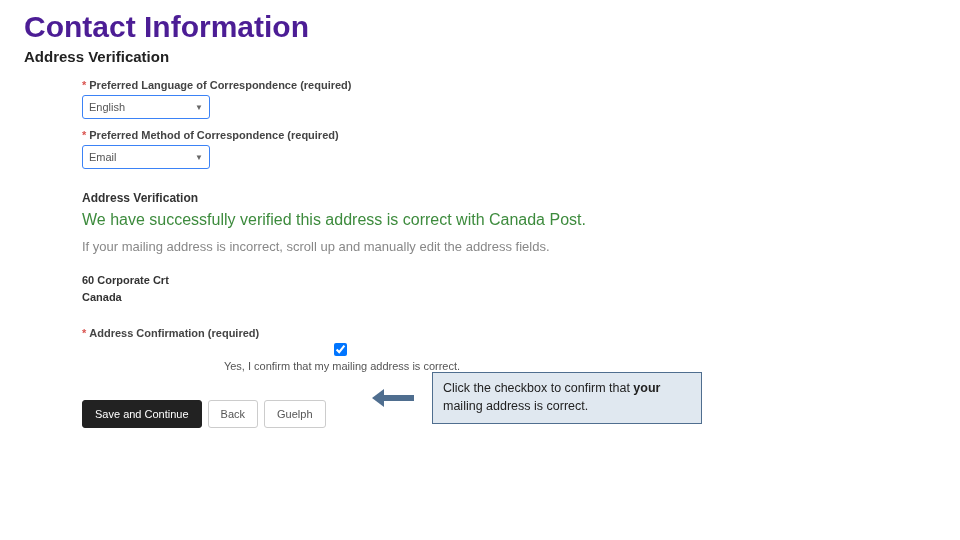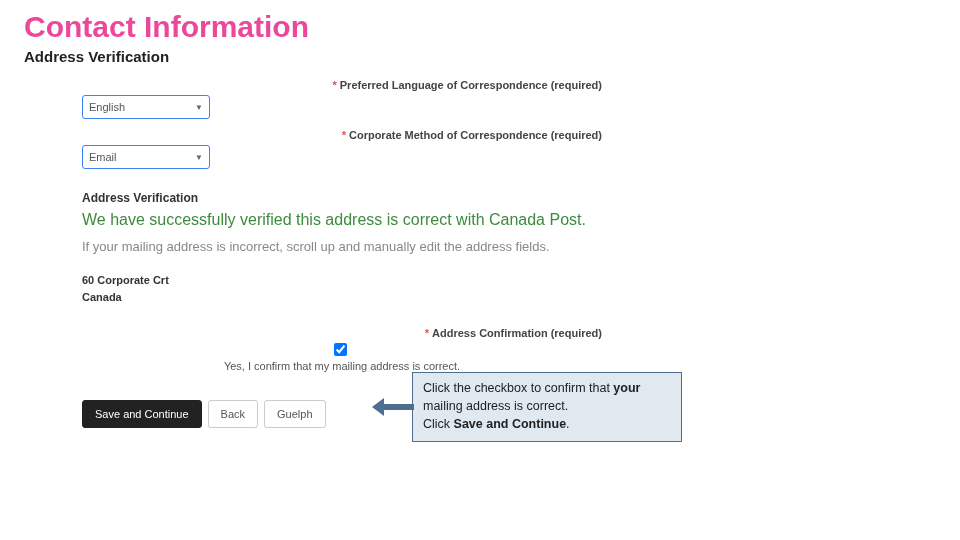--- a/index.html
+++ b/index.html
@@ -12,40 +12,39 @@
     color: #333;
     font-size: 12px;
   }
   .page {
     position: relative;
     padding: 10px 24px;
   }
   .slide-title {
     font-size: 30px;
     font-weight: 700;
-    color: #ec4899;
+    color: #4c1d95;
     margin: 0 0 4px 0;
     font-family: Arial, sans-serif;
   }
   .slide-subtitle {
     font-size: 15px;
     font-weight: 700;
     color: #222;
     margin: 0 0 14px 0;
   }
   .form-area {
     padding-left: 58px;
     width: 520px;
   }
   .field-label {
     font-size: 11px;
     font-weight: 700;
     color: #444;
     margin: 0 0 4px 0;
-    text-align: right;
   }
   .req-star {
     color: #d9534f;
     font-weight: 700;
     margin-right: 3px;
   }
   .select {
     display: flex;
     align-items: center;
     justify-content: space-between;
@@ -125,20 +124,21 @@
     color: #555;
     border: 1px solid #ccc;
   }
   
   .callout-wrap {
     position: absolute;
     left: 372px;
     top: 372px;
     display: flex;
     align-items: center;
+    gap: 20px;
   }
   .arrow {
     width: 42px;
     height: 18px;
     position: relative;
     margin-right: -2px;
   }
   .arrow .shaft {
     position: absolute;
     left: 10px;
@@ -182,21 +182,21 @@
 
     <div class="field-label">
       <span class="req-star">*</span><span>Preferred Language of Correspondence (required)</span>
     </div>
     <div class="select">
       <span>English</span>
       <span class="chev">▼</span>
     </div>
 
     <div class="field-label">
-      <span class="req-star">*</span><span>Corporate Method of Correspondence (required)</span>
+      <span class="req-star">*</span><span>Preferred Method of Correspondence (required)</span>
     </div>
     <div class="select">
       <span>Email</span>
       <span class="chev">▼</span>
     </div>
 
     <div class="section-heading">Address Verification</div>
     <div class="verified-msg">We have successfully verified this address is correct with Canada Post.</div>
     <div class="help-text">If your mailing address is incorrect, scroll up and manually edit the address fields.</div>
 
@@ -223,19 +223,16 @@
 
   <div class="callout-wrap">
     <div class="arrow">
       <div class="head"></div>
       <div class="shaft"></div>
     </div>
     <div class="callout">
       <div>
         <span>Click the checkbox to confirm that </span><span class="bold">your</span><span> mailing address is correct.</span>
       </div>
-      <div>
-        <span>Click </span><span class="bold">Save and Continue</span><span>.</span>
-      </div>
     </div>
   </div>
 
 </div>
 
 </body></html>

